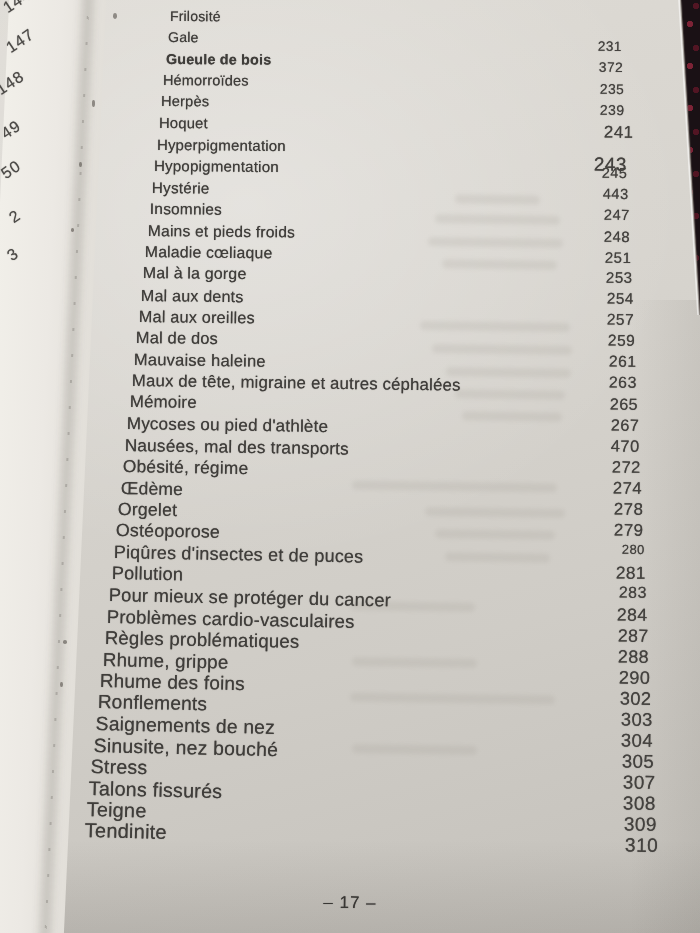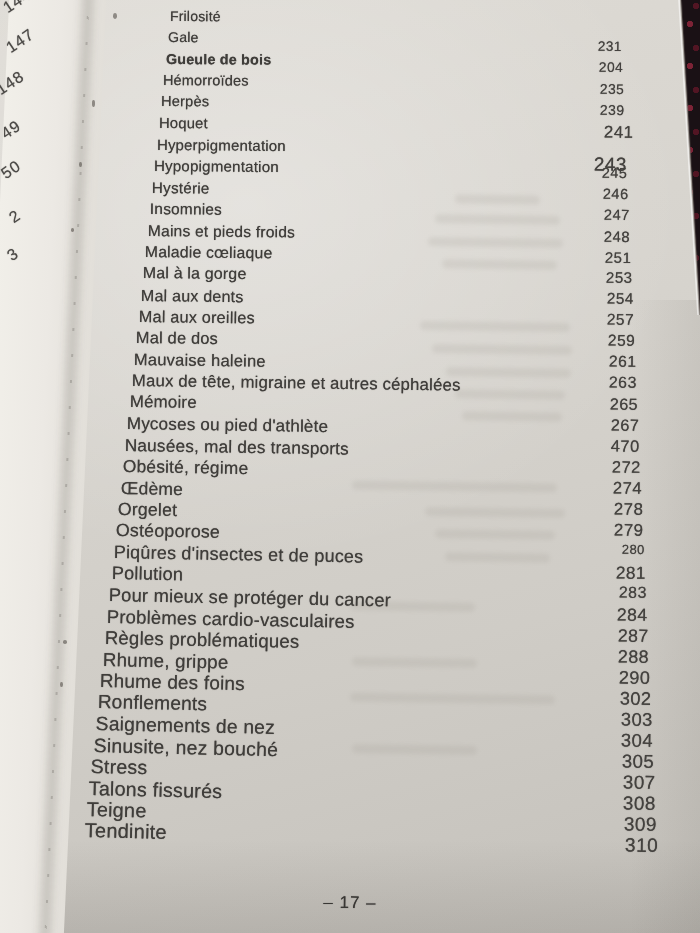--- a/index.html
+++ b/index.html
@@ -112,33 +112,33 @@
       <div class="speck" style="left: 79px; top: 162px; width: 3px; height: 5px;"></div>
       <div class="speck" style="left: 71px; top: 228px; width: 3px; height: 4px;"></div>
       <div class="speck" style="left: 63px; top: 640px; width: 4px; height: 4px;"></div>
       <div class="speck" style="left: 60px; top: 682px; width: 3px; height: 5px;"></div>
     </div>
 
   <div id="toc-list">
       <div class="toc-label" style="top: 8px; left: 170px; font-size: 14px; transform: rotate(0.3deg);">Frilosité</div>
       <div class="toc-page" style="top: 39px; right: 78px; font-size: 13.6px; transform: rotate(0.8deg);">231</div>
       <div class="toc-label" style="top: 29.35px; left: 167.75px; font-size: 14.16px; transform: rotate(0.33deg);">Gale</div>
-      <div class="toc-page" style="top: 59.95px; right: 77.05px; font-size: 13.75px; transform: rotate(0.8deg);">204</div>
+      <div class="toc-page" style="top: 59.95px; right: 77.05px; font-size: 13.75px; transform: rotate(0.8deg);">372</div>
       <div class="toc-label" style="top: 50.7px; left: 165.5px; font-size: 14.32px; transform: rotate(0.36deg); font-weight: bold;">Gueule de bois</div>
       <div class="toc-page" style="top: 80.9px; right: 76.1px; font-size: 13.9px; transform: rotate(0.8deg);">235</div>
       <div class="toc-label" style="top: 72.05px; left: 163.25px; font-size: 14.48px; transform: rotate(0.39deg);">Hémorroïdes</div>
       <div class="toc-page" style="top: 101.85px; right: 75.15px; font-size: 14.05px; transform: rotate(0.8deg);">239</div>
       <div class="toc-label" style="top: 93.4px; left: 161px; font-size: 14.64px; transform: rotate(0.42deg);">Herpès</div>
       <div class="toc-page" style="top: 122.8px; right: 66px; font-size: 17px; transform: rotate(0.8deg);">241</div>
       <div class="toc-label" style="top: 114.75px; left: 158.75px; font-size: 14.8px; transform: rotate(0.45deg);">Hoquet</div>
       <div class="toc-page" style="top: 154px; right: 73.25px; font-size: 19px; transform: rotate(0.8deg);">243</div>
       <div class="toc-label" style="top: 136.1px; left: 156.5px; font-size: 14.96px; transform: rotate(0.48deg);">Hyperpigmentation</div>
       <div class="toc-page" style="top: 164.7px; right: 72.3px; font-size: 14.5px; transform: rotate(0.8deg);">245</div>
       <div class="toc-label" style="top: 157.45px; left: 154.25px; font-size: 15.12px; transform: rotate(0.51deg);">Hypopigmentation</div>
-      <div class="toc-page" style="top: 185.65px; right: 71.35px; font-size: 14.65px; transform: rotate(0.8deg);">246</div>
+      <div class="toc-page" style="top: 185.65px; right: 71.35px; font-size: 14.65px; transform: rotate(0.8deg);">443</div>
       <div class="toc-label" style="top: 178.8px; left: 152px; font-size: 15.28px; transform: rotate(0.54deg);">Hystérie</div>
       <div class="toc-page" style="top: 206.6px; right: 70.4px; font-size: 14.8px; transform: rotate(0.8deg);">247</div>
       <div class="toc-label" style="top: 200.15px; left: 149.75px; font-size: 15.44px; transform: rotate(0.57deg);">Insomnies</div>
       <div class="toc-page" style="top: 227.55px; right: 69.45px; font-size: 14.95px; transform: rotate(0.8deg);">248</div>
       <div class="toc-label" style="top: 221.5px; left: 147.5px; font-size: 15.6px; transform: rotate(0.6deg);">Mains et pieds froids</div>
       <div class="toc-page" style="top: 248.5px; right: 68.5px; font-size: 15.1px; transform: rotate(0.8deg);">251</div>
       <div class="toc-label" style="top: 242.85px; left: 145.25px; font-size: 15.76px; transform: rotate(0.63deg);">Maladie cœliaque</div>
       <div class="toc-page" style="top: 269.45px; right: 67.55px; font-size: 15.25px; transform: rotate(0.8deg);">253</div>
       <div class="toc-label" style="top: 264.2px; left: 143px; font-size: 15.92px; transform: rotate(0.66deg);">Mal à la gorge</div>
       <div class="toc-page" style="top: 290.4px; right: 66.6px; font-size: 15.4px; transform: rotate(0.8deg);">254</div>

